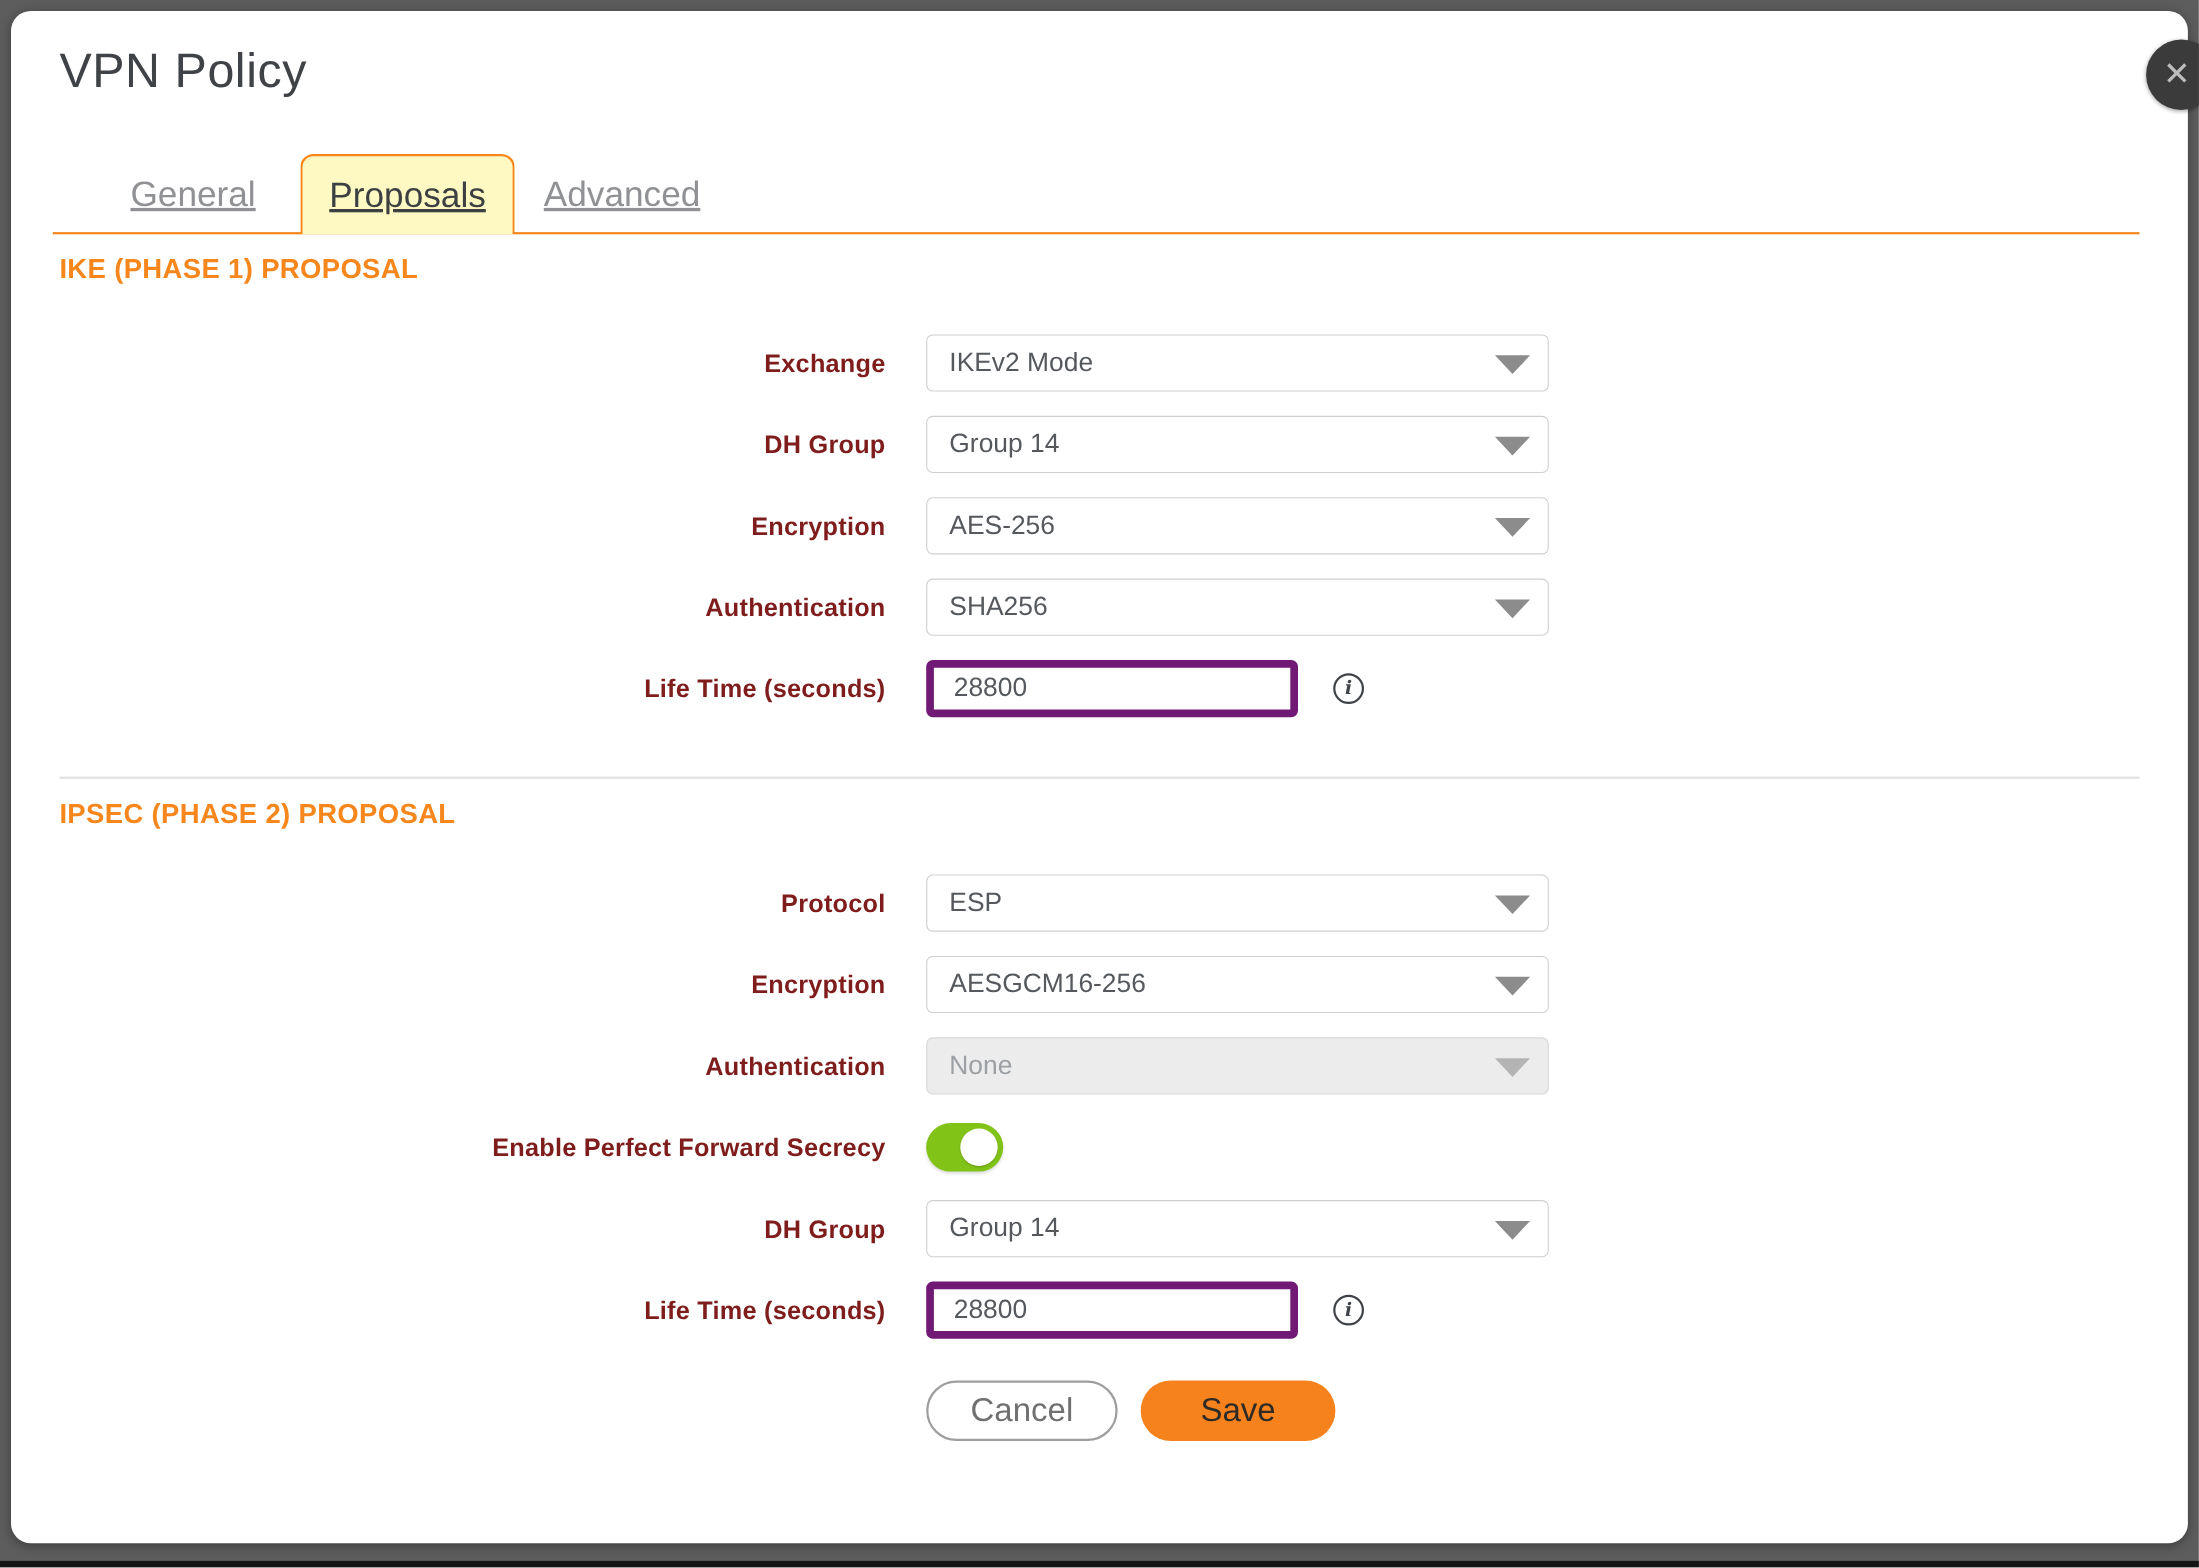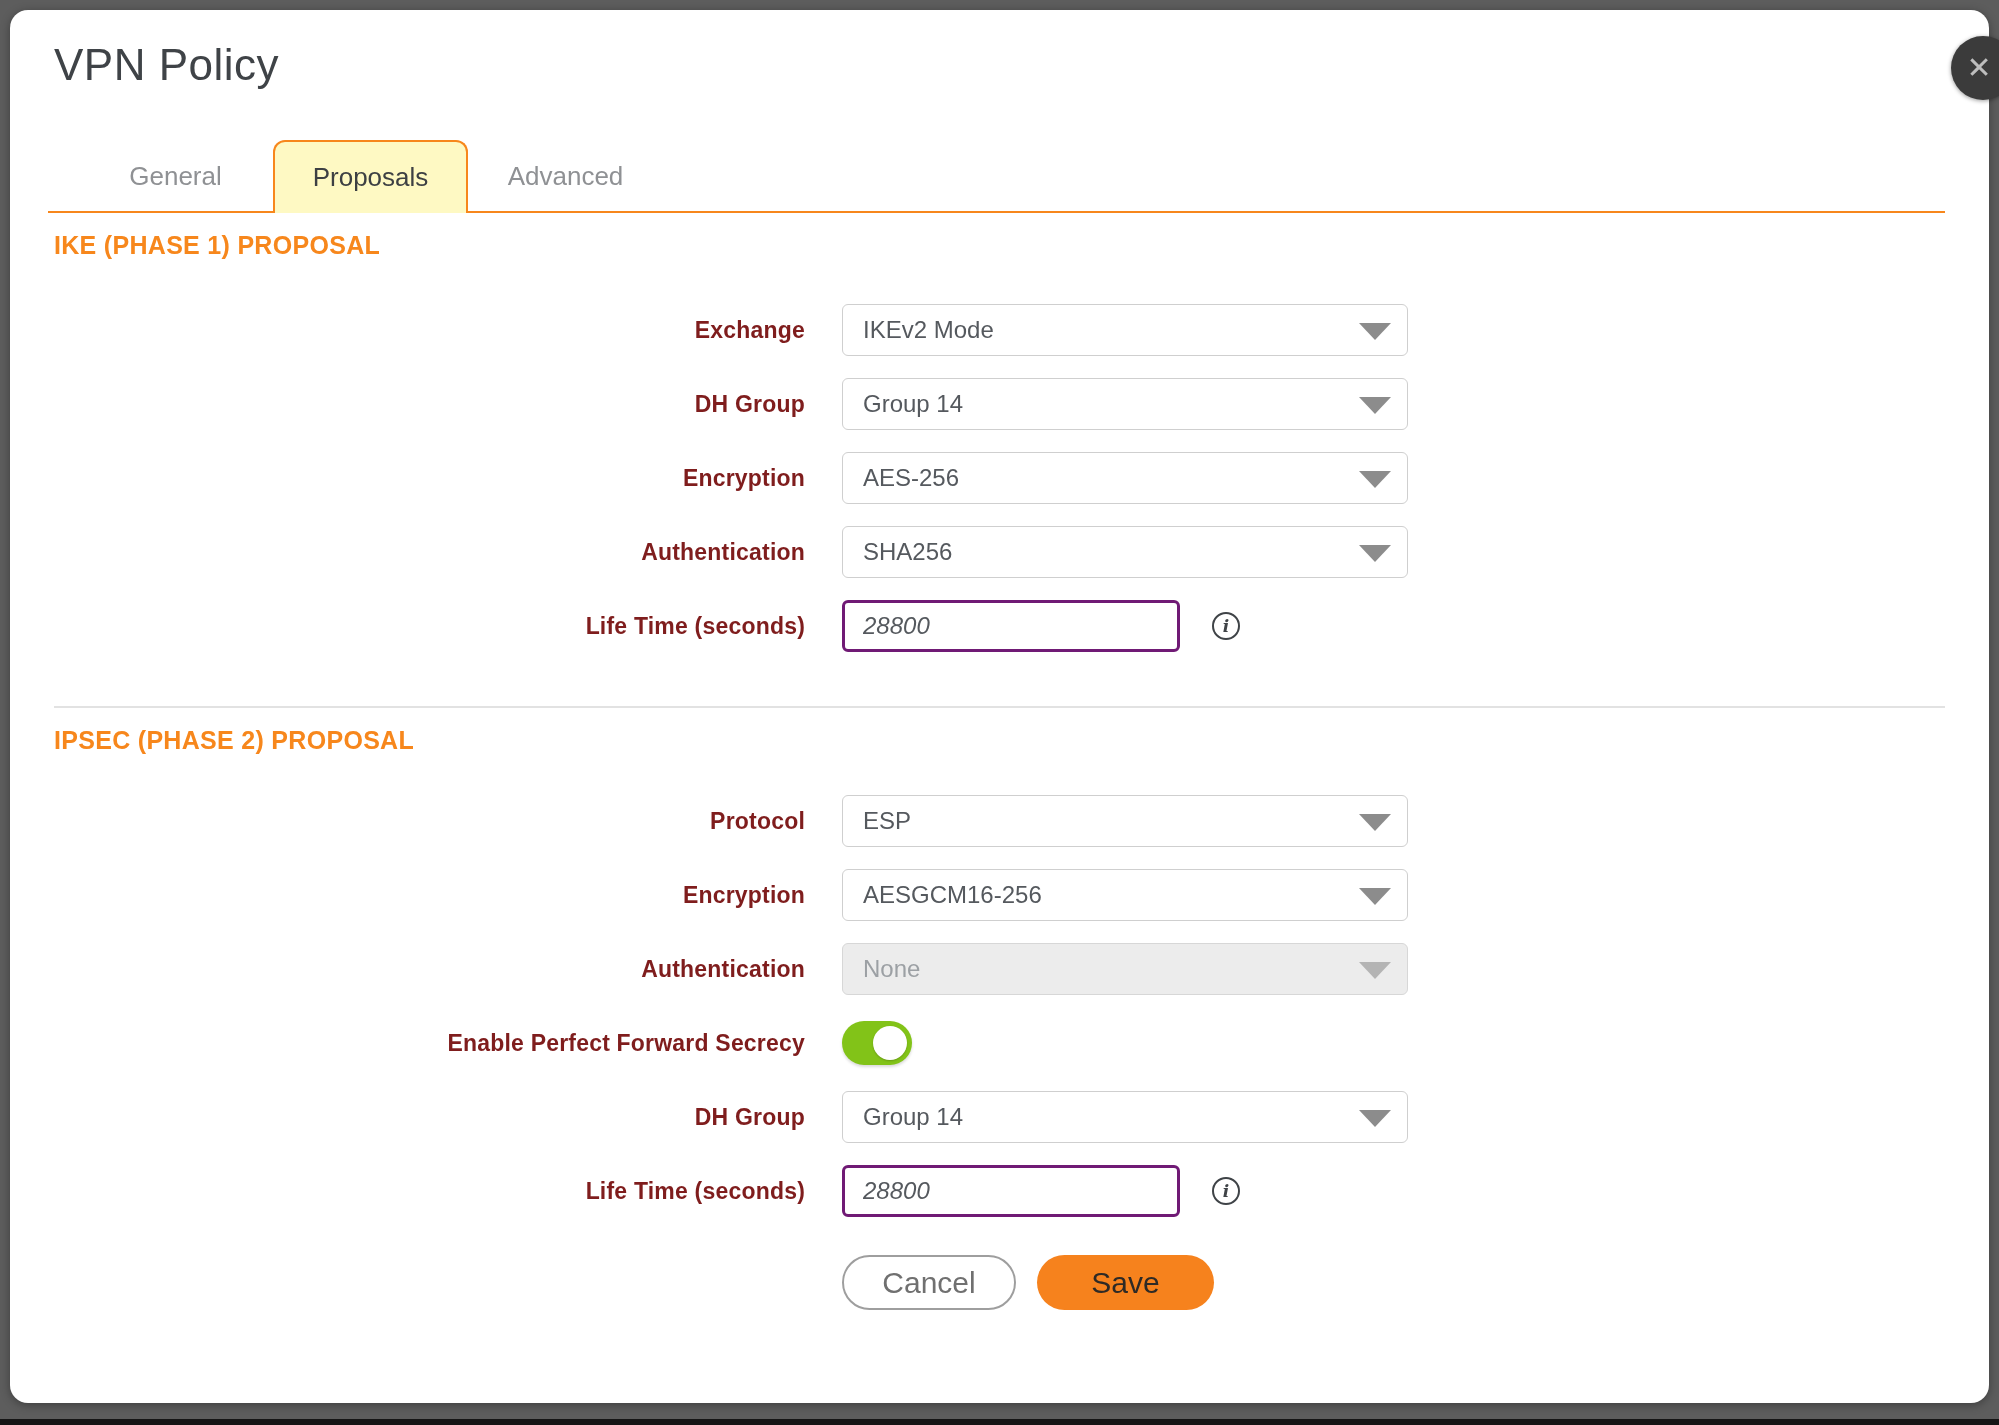--- a/index.html
+++ b/index.html
@@ -44,23 +44,24 @@
     margin: 50px 44px 0 38px;
     padding-left: 30px;
     border-bottom: 2px solid #f7871c;
   }
   .tab {
     width: 195px;
     height: 70px;
     display: flex;
     align-items: center;
     justify-content: center;
-    font-size: 26px;
+    font-size: 32px;
     color: #8f9194;
     cursor: pointer;
+    text-decoration: underline;
   }
   .tab.active {
     height: 73px;
     margin-bottom: -2px;
     background: #fef9c3;
     border: 2px solid #f7871c;
     border-bottom: none;
     border-radius: 12px 12px 0 0;
     color: #3d4043;
     font-weight: 500;
@@ -127,29 +128,28 @@
     background: #ececec;
     border-color: #d7d7d7;
     color: #9ca0a4;
     cursor: default;
   }
   .select.disabled .arrow { border-top-color: #b4b4b4; }
 
   .text-input {
     width: 338px;
     height: 52px;
-    border: 3px solid #701a75;
+    border: 7px solid #701a75;
     border-radius: 6px;
     padding: 0 18px;
     font-size: 24px;
     color: #55595e;
     font-family: "Liberation Sans", "DejaVu Sans", sans-serif;
     outline: none;
     background: #ffffff;
-    font-style: italic;
   }
 
   .info-icon {
     margin-left: 32px;
     width: 28px; height: 28px;
     border: 2px solid #3f4347;
     border-radius: 50%;
     display: flex;
     align-items: center;
     justify-content: center;

